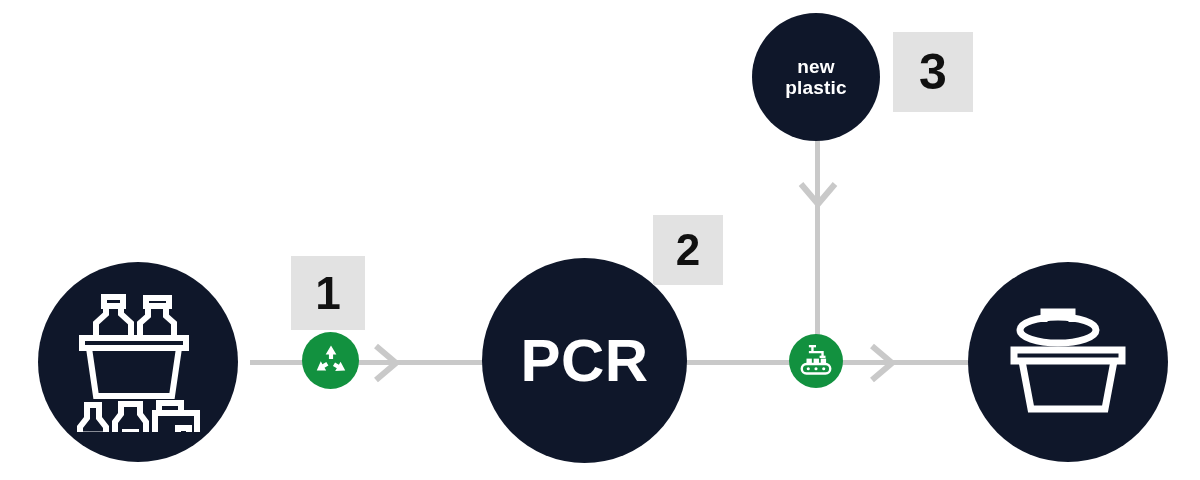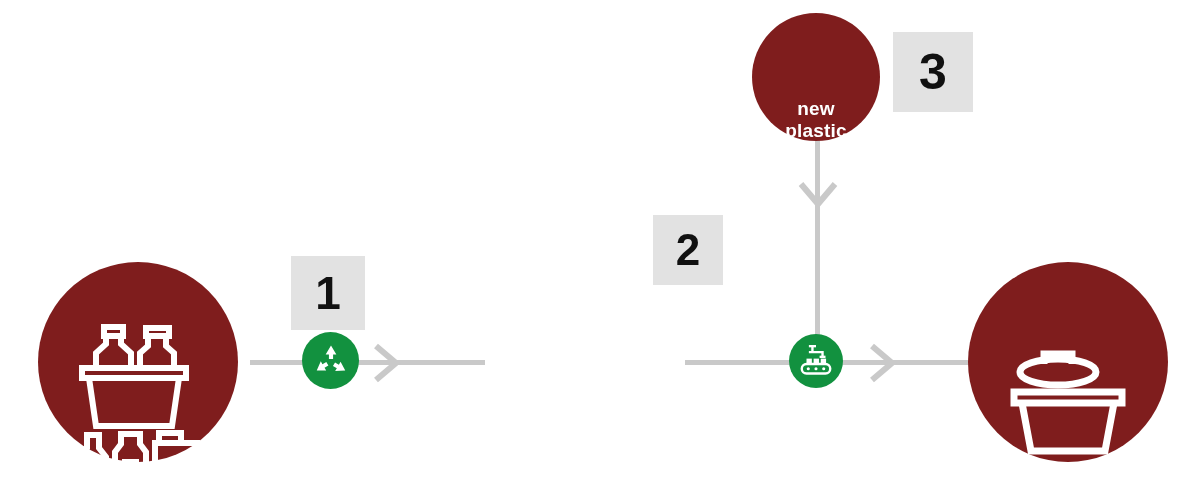--- a/index.html
+++ b/index.html
@@ -16,23 +16,23 @@
     width: 1200px;
     height: 480px;
     background: #ffffff;
     overflow: hidden;
   }
 
   
   .node-circle {
     position: absolute;
     border-radius: 50%;
-    background: #7f1d1d;
+    background: #0f172a;
     display: flex;
-    align-items: flex-end;
+    align-items: center;
     justify-content: center;
     box-sizing: border-box;
   }
   .node-label {
     color: #ffffff;
     font-weight: bold;
     text-align: center;
     line-height: 1.12;
     letter-spacing: 0.2px;
     user-select: none;
@@ -145,20 +145,23 @@
 
         <path d="M32 6 L41 21 L35.5 21 L35.5 28.5 L28.5 28.5 L28.5 21 L23 21 Z"></path>
 
         <path d="M56 48 L39 49 L41.8 44.2 L35.3 40.5 L38.8 34.4 L45.3 38.2 L48.1 33.4 Z"></path>
 
         <path d="M8 48 L14.8 32.5 L17.6 37.3 L24.1 33.5 L27.6 39.6 L21.1 43.4 L23.9 48.2 Z"></path>
       </g>
     </svg>
   </div>
 
+  <div class="node-circle" style="left:482px; top:258px; width:205px; height:205px;">
+    <span class="node-label pcr-label">PCR</span>
+  </div>
 
   <div class="badge" style="left:653px; top:215px; width:70px; height:70px; font-size:44px;">
     <span>2</span>
   </div>
 
   <div class="node-circle" style="left:752px; top:13px; width:128px; height:128px;">
     <span class="node-label newplastic-label">
       <span>new</span><br>
       <span>plastic</span>
     </span>

